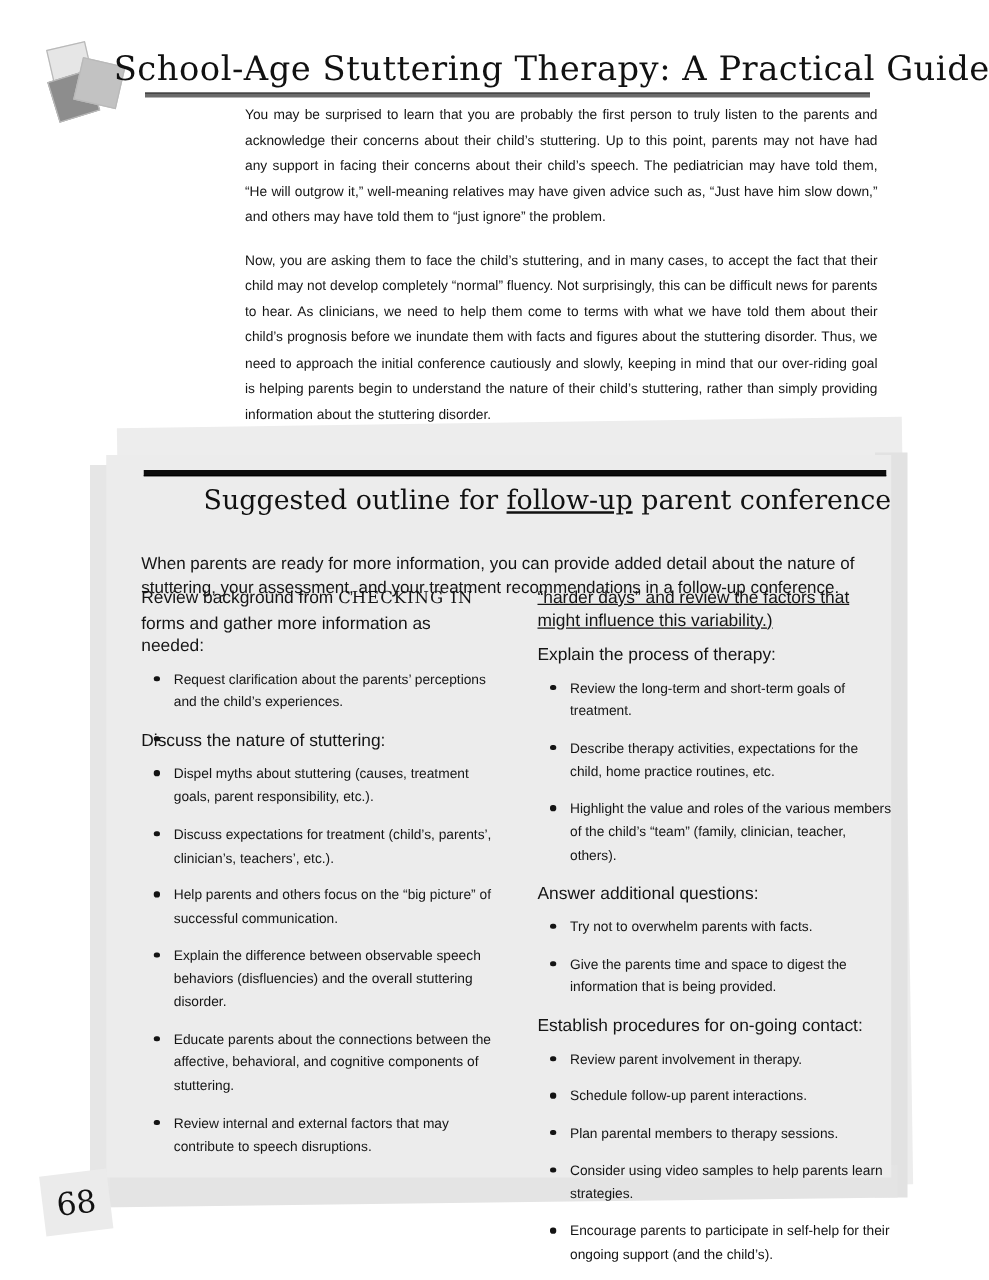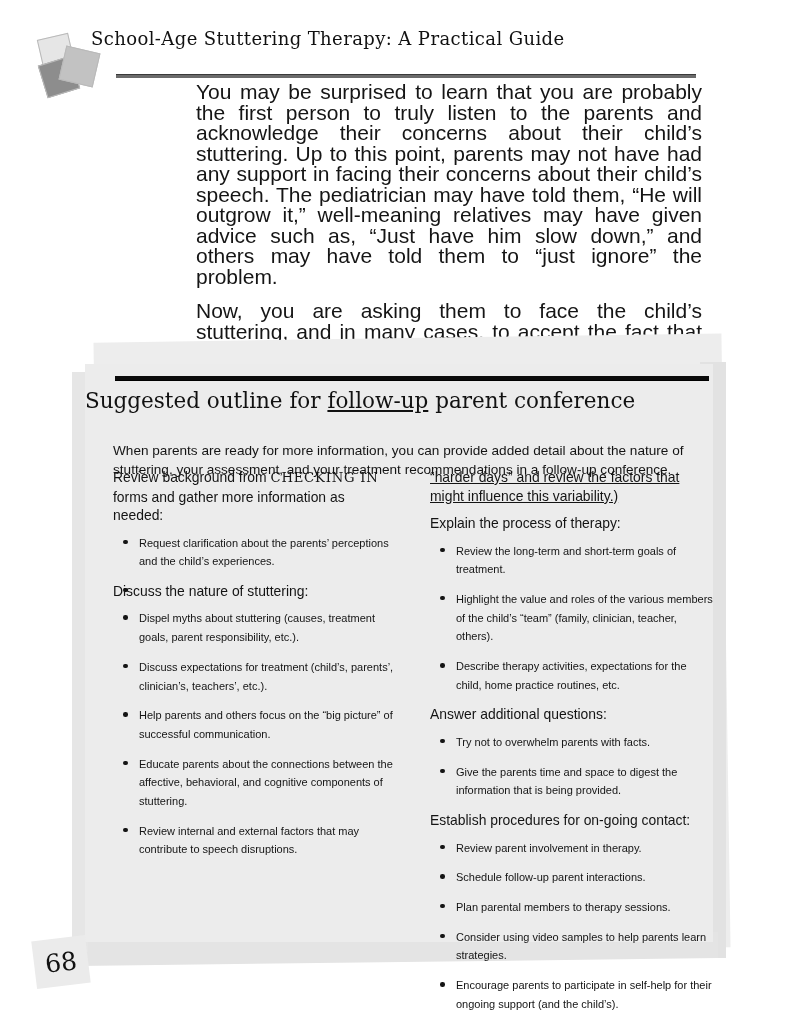--- a/index.html
+++ b/index.html
@@ -48,23 +48,23 @@
   }
   #header-logo .sq-dark {
     left: 4px; top: 24px;
     width: 32px; height: 32px;
     background: #8d8d8d;
     transform: rotate(-17deg);
   }
   #header-title {
     position: absolute;
     left: 91px;
-    top: 28px;
+    top: 40px;
     font-family: "DejaVu Serif", "Liberation Serif", serif;
-    font-size: 18px;
+    font-size: 27px;
     letter-spacing: 0.4px;
     color: #111111;
     white-space: nowrap;
   }
   #header-rule {
     position: absolute;
     left: 116px;
     top: 74px;
     width: 580px;
     height: 3px;
@@ -74,21 +74,21 @@
 
   
   #body-copy {
     position: absolute;
     left: 196px;
     top: 82px;
     width: 506px;
   }
   #body-copy p {
     margin: 0 0 14px 0;
-    font-size: 21px;
+    font-size: 11px;
     line-height: 20.5px;
     text-align: justify;
     color: #151515;
   }
 
   
   #callout-wrap {
     position: absolute;
     left: 72px;
     top: 336px;
@@ -149,21 +149,21 @@
     width: 594px;
     height: 4px;
     background: #0b0b0b;
     border-bottom: 1px solid #000000;
   }
   #callout-heading {
     position: absolute;
     left: 0;
     top: 24px;
     width: 628px;
-    text-align: left;
+    text-align: right;
     font-family: "DejaVu Serif", "Liberation Serif", serif;
     font-size: 21.5px;
     color: #111111;
     white-space: nowrap;
   }
   #callout-heading .ul { text-decoration: underline; }
   #callout-intro {
     position: absolute;
     left: 28px;
     top: 58px;
@@ -292,36 +292,37 @@
           <li><span class="dot"></span><span>Request clarification about the parents’ perceptions and the child’s experiences.</span></li>
           <li><span class="dot"></span></li>
         </ul>
 
         <p class="lead">Discuss the nature of stuttering:</p>
 
         <ul class="bullets">
           <li><span class="dot"></span><span>Dispel myths about stuttering (causes, treatment goals, parent responsibility, etc.).</span></li>
           <li><span class="dot"></span><span>Discuss expectations for treatment (child’s, parents’, clinician’s, teachers’, etc.).</span></li>
           <li><span class="dot"></span><span>Help parents and others focus on the “big picture” of successful communication.</span></li>
+          <li><span class="dot"></span><span>Explain the difference between observable speech behaviors (disfluencies) and the overall stuttering disorder.</span></li>
           <li><span class="dot"></span><span>Educate parents about the connections between the affective, behavioral, and cognitive components of stuttering.</span></li>
           <li><span class="dot"></span><span>Review internal and external factors that may contribute to speech disruptions.</span></li>
 
         </ul>
       </div>
 
       <div class="col" id="col-right">
 
         <p class="lead cont">“harder days” and review the factors that might influence this variability.)</p>
 
         <p class="lead">Explain the process of therapy:</p>
 
         <ul class="bullets">
           <li><span class="dot"></span><span>Review the long-term and short-term goals of treatment.</span></li>
+          <li><span class="dot"></span><span>Describe therapy activities, expectations for the child, home practice routines, etc.</span></li>
           <li><span class="dot"></span><span>Highlight the value and roles of the various members of the child’s “team” (family, clinician, teacher, others).</span></li>
-          <li><span class="dot"></span><span>Describe therapy activities, expectations for the child, home practice routines, etc.</span></li>
         </ul>
 
         <p class="lead">Answer additional questions:</p>
 
         <ul class="bullets">
           <li><span class="dot"></span><span>Try not to overwhelm parents with facts.</span></li>
           <li><span class="dot"></span><span>Give the parents time and space to digest the information that is being provided.</span></li>
         </ul>
 
         <p class="lead">Establish procedures for on-going contact:</p>

